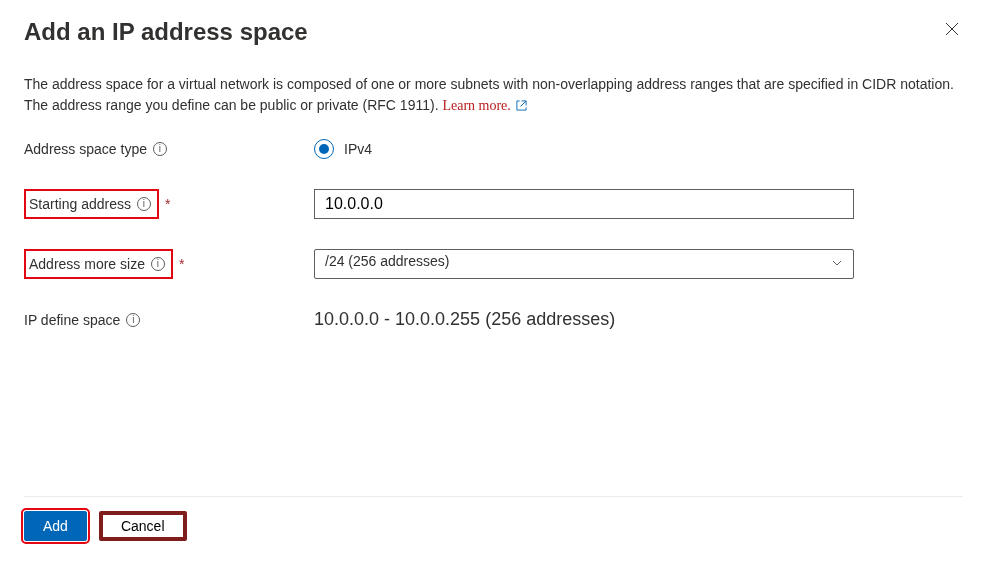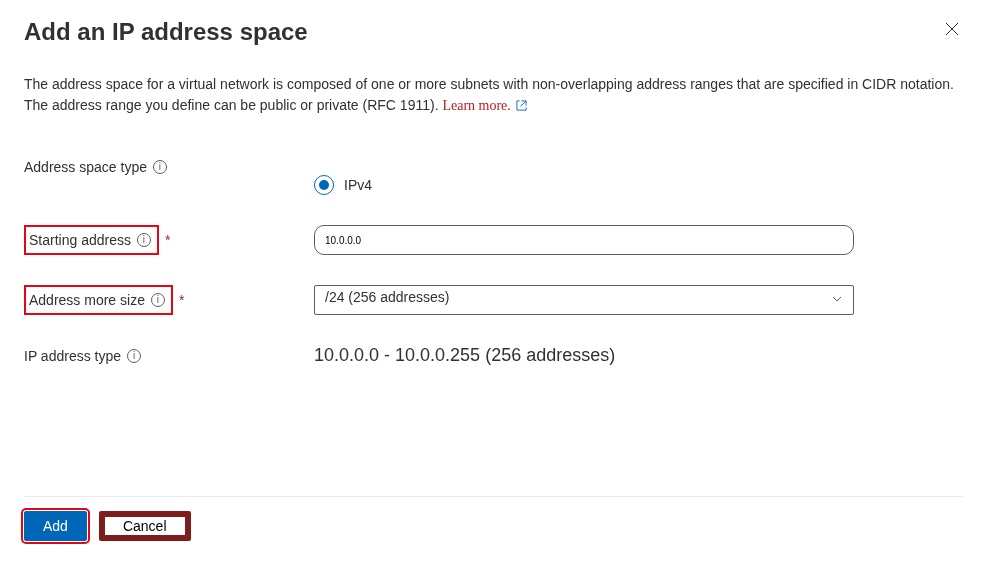--- a/index.html
+++ b/index.html
@@ -45,40 +45,40 @@
     width: 14px; height: 14px;
     border: 1px solid #605e5c;
     border-radius: 50%;
     font-size: 10px; line-height: 1;
     color: #605e5c;
     margin-left: 6px;
     font-style: normal;
   }
   .req { color: #a4262c; margin-left: 6px; }
 
-  .radio-group { display: flex; flex-direction: column; gap: 0; margin-top: 36px; }
+  .radio-group { display: flex; flex-direction: column; gap: 0; }
   .radio-item { display: flex; align-items: center; cursor: pointer; }
   .radio-outer {
     width: 20px; height: 20px; border: 1px solid #323130; border-radius: 50%;
     display: inline-flex; align-items: center; justify-content: center;
     margin-right: 10px;
   }
   .radio-item.selected .radio-outer { border-color: #0067b8; }
   .radio-inner {
     width: 10px; height: 10px; border-radius: 50%; background: transparent;
   }
   .radio-item.selected .radio-inner { background: #0067b8; }
   .radio-label { font-size: 14px; }
 
   .text-input {
     width: 100%; height: 30px;
     border: 1px solid #605e5c;
-    border-radius: 10px;
+    border-radius: 0;
     padding: 0 10px;
-    font-size: 10px;
+    font-size: 16px;
     font-family: inherit;
     outline: none;
   }
 
   .select {
     position: relative;
     width: 100%;
     height: 30px;
     border: 1px solid #605e5c;
     border-radius: 2px;
@@ -104,21 +104,21 @@
   .footer-sep {
     border: none; border-top: 1px solid #edebe9;
     margin: 0 0 14px 0;
   }
   .btn {
     height: 30px; padding: 0 18px;
     font-size: 14px; font-family: inherit;
     cursor: pointer;
     border-radius: 2px;
     background: #fff;
-    border: 6px solid #7f1d1d;
+    border: 4px solid #7f1d1d;
   }
   .btn-primary {
     background: #0067b8; color: #fff; border: 1px solid #0067b8;
     font-weight: 400;
   }
   .btn-primary-hl {
     outline: 2.5px solid #e30613; outline-offset: 1px;
   }
   .footer-buttons { display: flex; gap: 12px; align-items: center; }
 </style>
@@ -195,21 +195,21 @@
           <svg width="12" height="12" viewBox="0 0 12 12">
               <path d="M2 4 L6 8 L10 4" fill="none" stroke="#605e5c" stroke-width="1"></path>
             </svg>
         </span>
       </div>
     </div>
   </div>
 
   <div class="form-row tight">
     <div class="label-col">
-      <span class="label-text">IP address type</span>
+      <span class="label-text">IP define space</span>
       <span class="info-icon">i</span>
     </div>
     <div class="ctrl-col">
       <span class="readonly-val">10.0.0.0 - 10.0.0.255 (256 addresses)</span>
     </div>
   </div>
 
 </div>
 
 <div class="footer">

